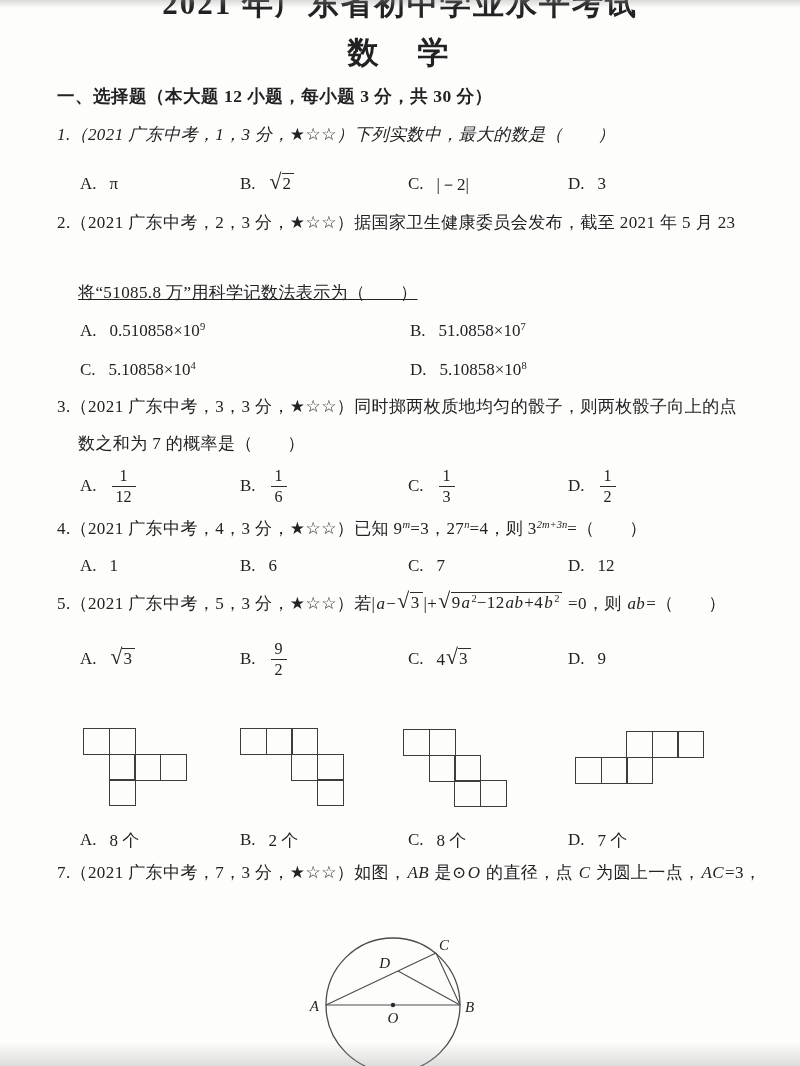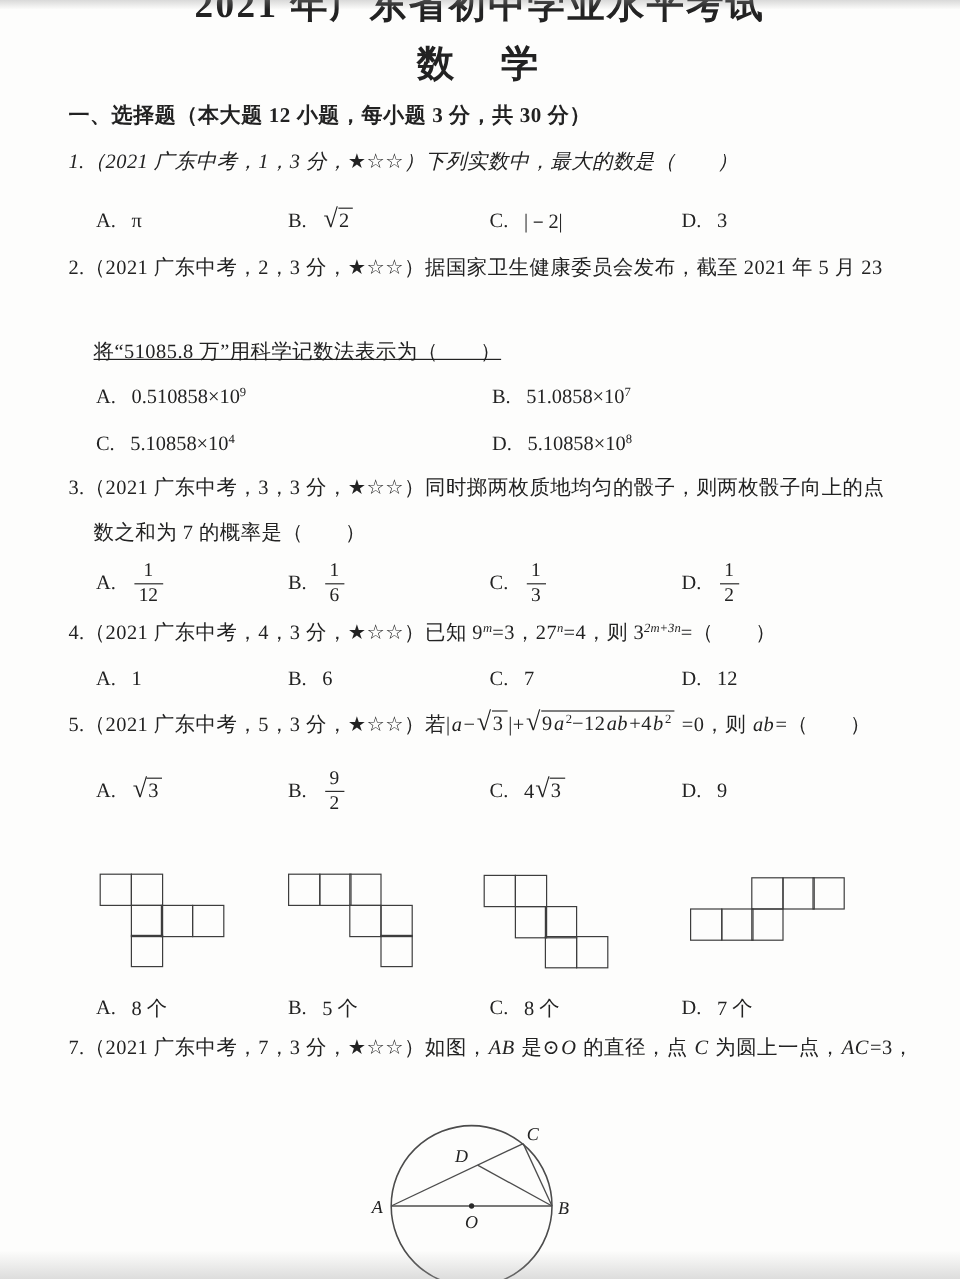--- a/index.html
+++ b/index.html
@@ -191,21 +191,21 @@
           <span class="opt-body">9</span>
         </div>
       </div>
       <div class="question">
         <div class="option" style="left: 80px; top: 826px; height: 28px;">
           <span class="opt-label">A.</span>
           <span class="opt-body">8 个</span>
         </div>
         <div class="option" style="left: 240px; top: 826px; height: 28px;">
           <span class="opt-label">B.</span>
-          <span class="opt-body">5 个</span>
+          <span class="opt-body">2 个</span>
         </div>
         <div class="option" style="left: 408px; top: 826px; height: 28px;">
           <span class="opt-label">C.</span>
           <span class="opt-body">8 个</span>
         </div>
         <div class="option" style="left: 568px; top: 826px; height: 28px;">
           <span class="opt-label">D.</span>
           <span class="opt-body">7 个</span>
         </div>
         <div class="net-cell" style="left: 83px; top: 728px;"></div>

